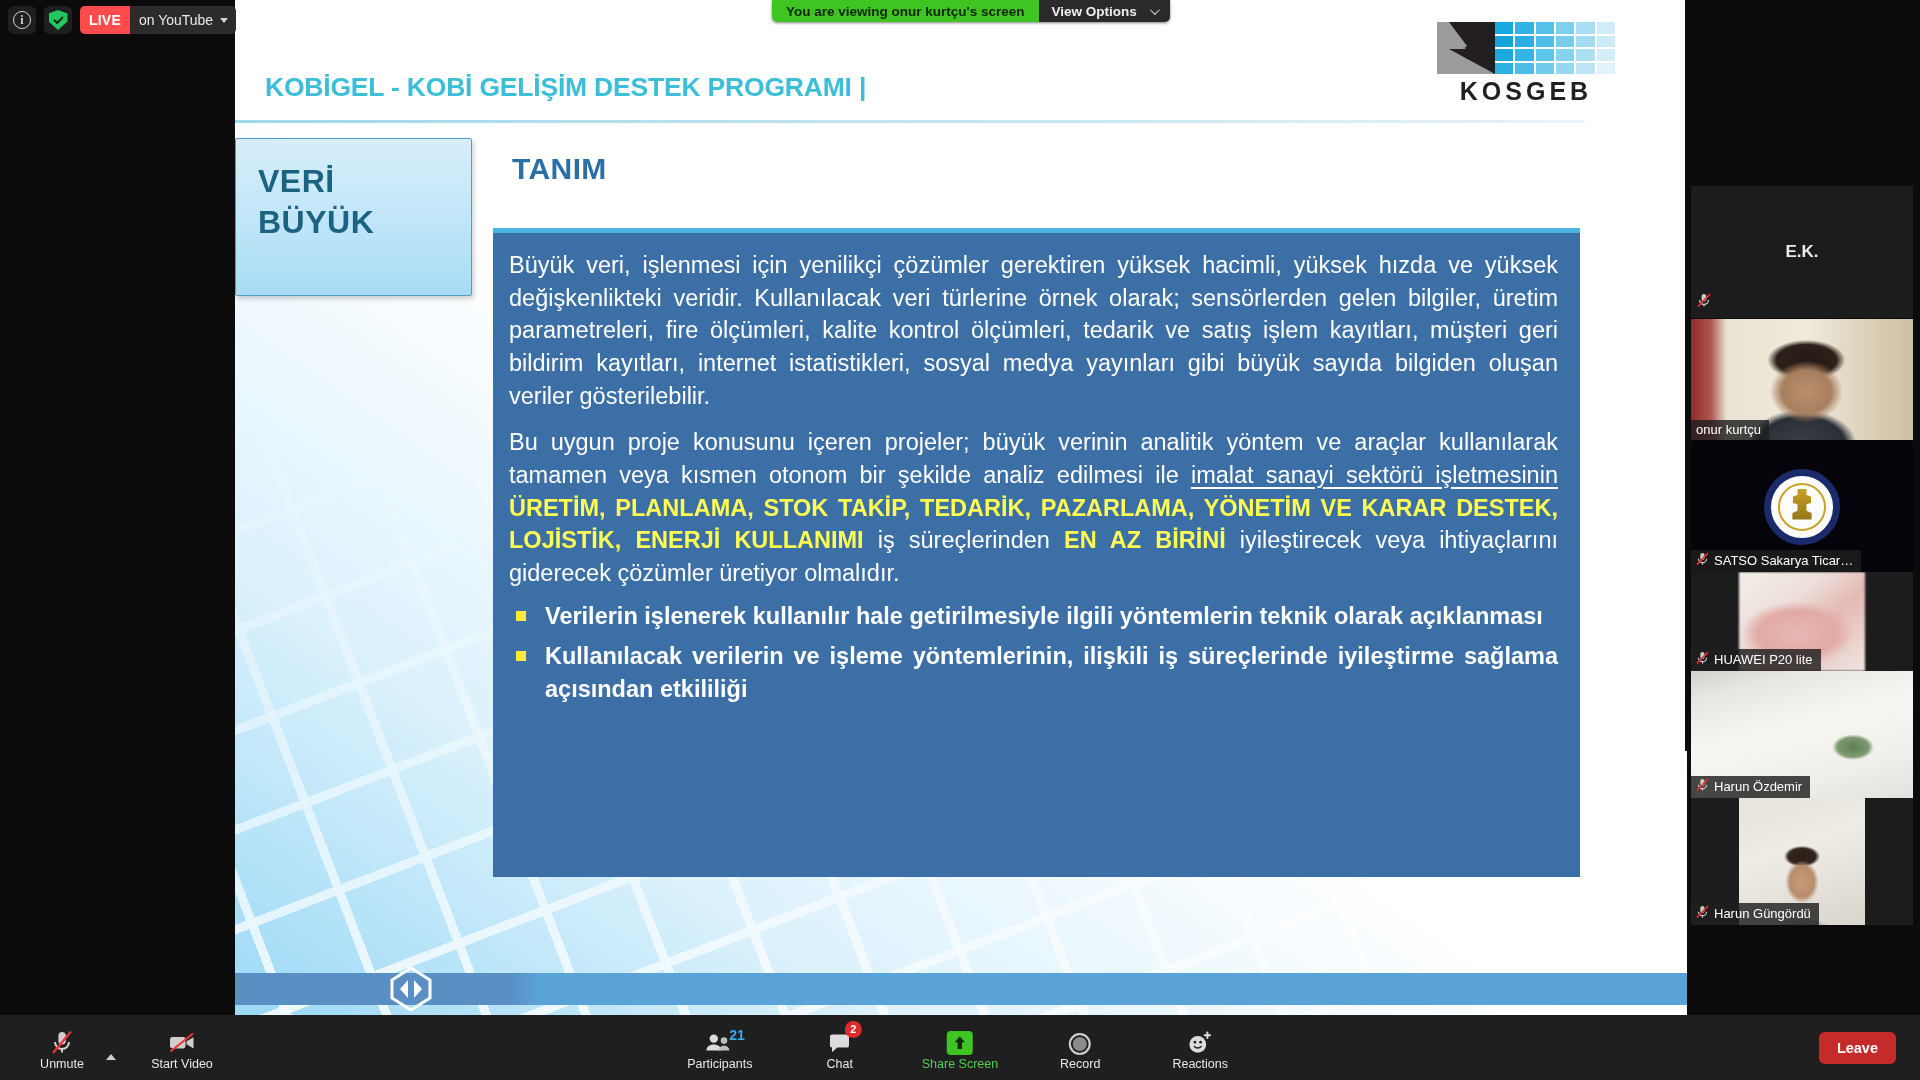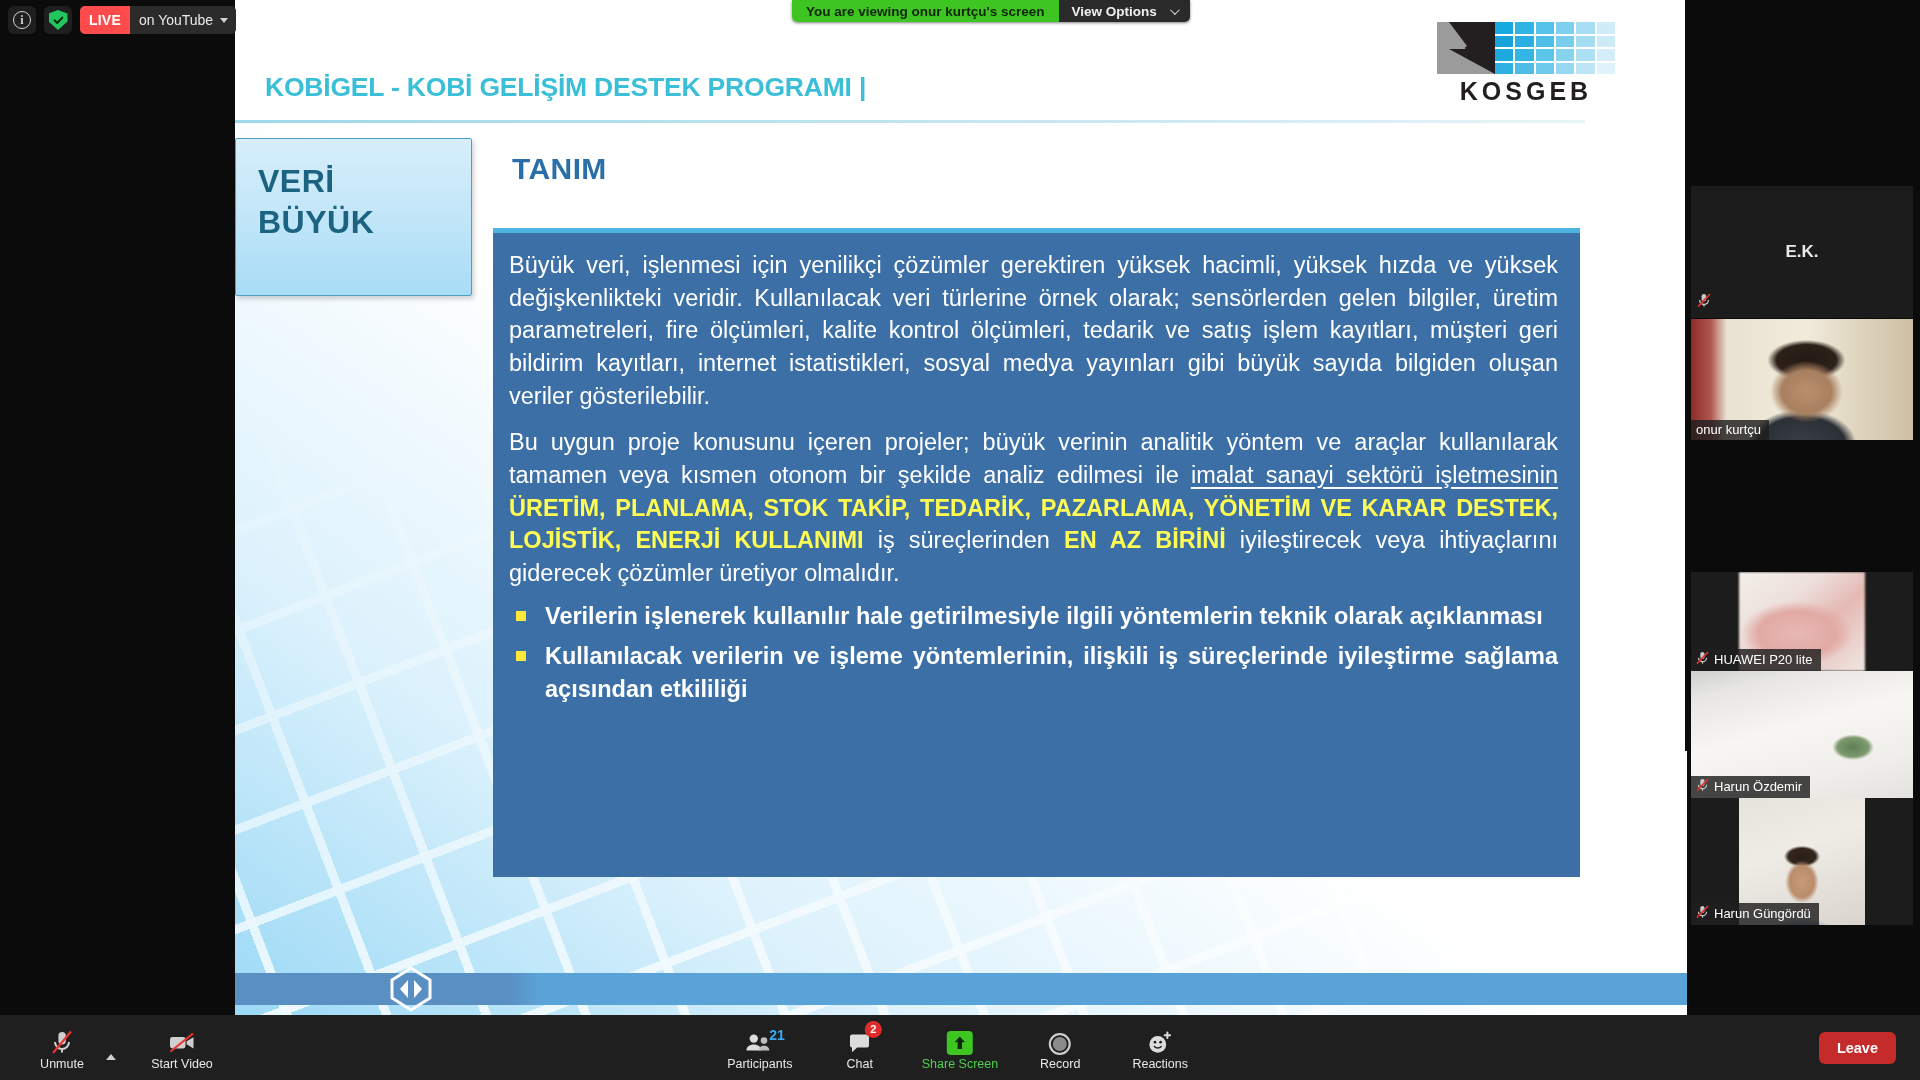--- a/index.html
+++ b/index.html
@@ -47,21 +47,21 @@
     color: #e9e9e9; font-size: 14px; padding: 0 8px 0 9px;
     display: flex; align-items: center; gap: 7px; height: 19px;
   }
   .caret-down {
     width: 0; height: 0; border-left: 4.5px solid transparent;
     border-right: 4.5px solid transparent; border-top: 5.5px solid #cfcfcf;
   }
 
   
   .viewing-bar {
-    position: absolute; top: 0; left: 792px;
+    position: absolute; top: 0; left: 772px;
     display: flex; align-items: stretch; height: 22px;
     border-radius: 0 0 5px 5px; overflow: hidden; z-index: 45;
     box-shadow: 0 1px 3px rgba(0,0,0,.5);
   }
   .viewing-green {
     background: #3fc521; color: #10240a; font-size: 13.5px; font-weight: bold;
     padding: 0 14px; display: flex; align-items: center; white-space: nowrap;
   }
   .viewing-opt {
     background: #2a2a2a; color: #f0f0f0; font-size: 13.5px; font-weight: bold;
@@ -268,21 +268,21 @@
     padding-top: 4px;
   }
   .tb-item .ico { height: 26px; display: flex; align-items: flex-end; justify-content: center; position: relative; }
   .tb-item .lbl { line-height: 1; }
   .tb-caret {
     width: 0; height: 0; border-left: 5px solid transparent; border-right: 5px solid transparent;
     border-bottom: 6px solid #cfcfcf; margin-top: 18px;
   }
   .tb-center {
     position: absolute; left: 50%; transform: translateX(-50%);
-    display: flex; align-items: center; gap: 24px;
+    display: flex; align-items: center; gap: 44px;
   }
   .badge {
     position: absolute; top: -4px; right: 16px;
     background: #e02b2b; color: #fff; font-size: 11px; font-weight: bold;
     min-width: 17px; height: 17px; border-radius: 9px;
     display: flex; align-items: center; justify-content: center; padding: 0 4px;
   }
   .pcount {
     position: absolute; top: 2px; right: 13px; color: #3aa9f0; font-size: 14px; font-weight: bold;
   }
@@ -413,20 +413,38 @@
       </span>
     </div>
 
     <div class="tile speaking" style="top:319px; height:121px;">
       <div class="photo p-onur"></div>
       <div class="name">
         <span>onur kurtçu</span>
       </div>
     </div>
 
+    <div class="tile" style="top:441px; height:131px;">
+      <div class="photo p-satso">
+        <div class="satso-seal">
+            <div class="satso-inner"></div>
+          </div>
+      </div>
+      <div class="name">
+        <span class="mic-off">
+          <svg width="13" height="14" viewBox="0 0 14 15">
+              <rect x="4.6" y="1" width="4.6" height="7.6" rx="2.3" fill="#c9c9c9"></rect>
+              <path d="M2.6 7.1a4.4 4.4 0 0 0 8.8 0" stroke="#c9c9c9" stroke-width="1.3" fill="none"></path>
+              <line x1="7" y1="11.4" x2="7" y2="13.6" stroke="#c9c9c9" stroke-width="1.3"></line>
+              <line x1="1" y1="13.6" x2="13" y2="1" stroke="#e03030" stroke-width="1.8"></line>
+            </svg>
+        </span>
+        <span>SATSO Sakarya Ticar…</span>
+      </div>
+    </div>
 
     <div class="tile" style="top:572px; height:99px;">
       <div class="photo p-huawei" style="left:48px;right:48px;"></div>
       <div class="name">
         <span class="mic-off">
           <svg width="13" height="14" viewBox="0 0 14 15">
               <rect x="4.6" y="1" width="4.6" height="7.6" rx="2.3" fill="#c9c9c9"></rect>
               <path d="M2.6 7.1a4.4 4.4 0 0 0 8.8 0" stroke="#c9c9c9" stroke-width="1.3" fill="none"></path>
               <line x1="7" y1="11.4" x2="7" y2="13.6" stroke="#c9c9c9" stroke-width="1.3"></line>
               <line x1="1" y1="13.6" x2="13" y2="1" stroke="#e03030" stroke-width="1.8"></line>

